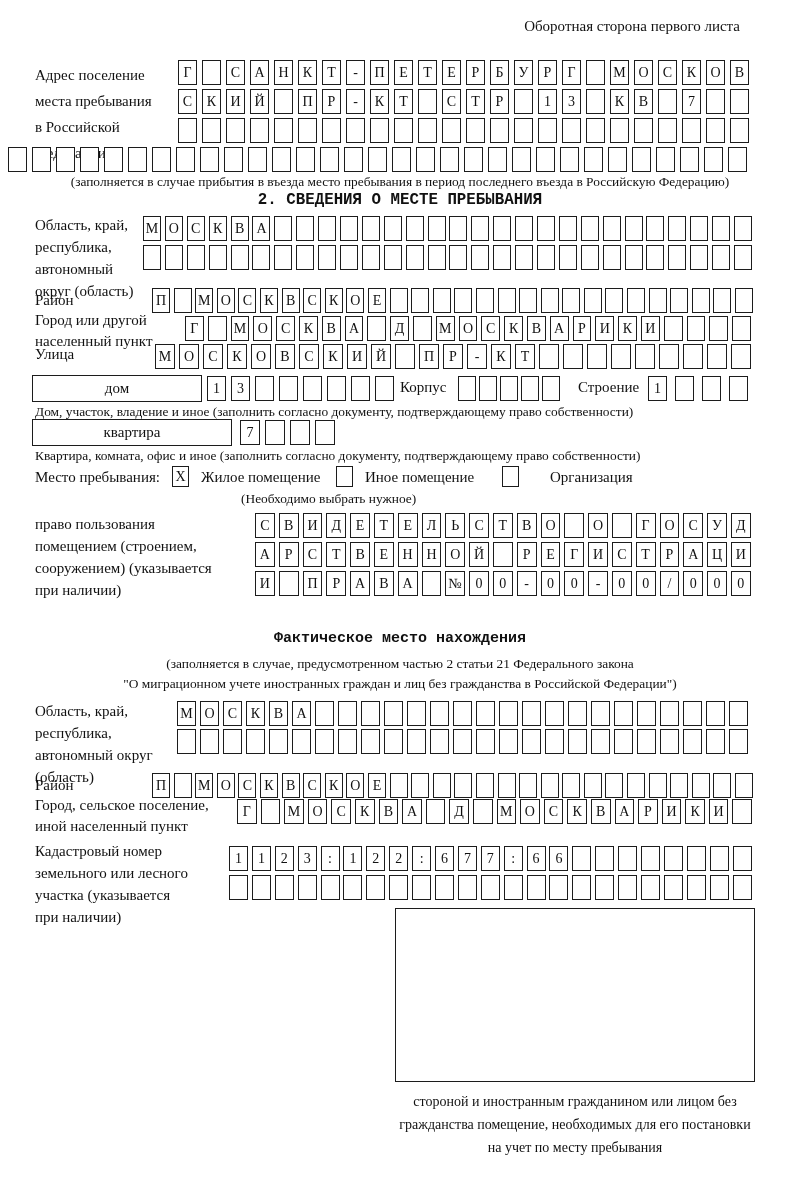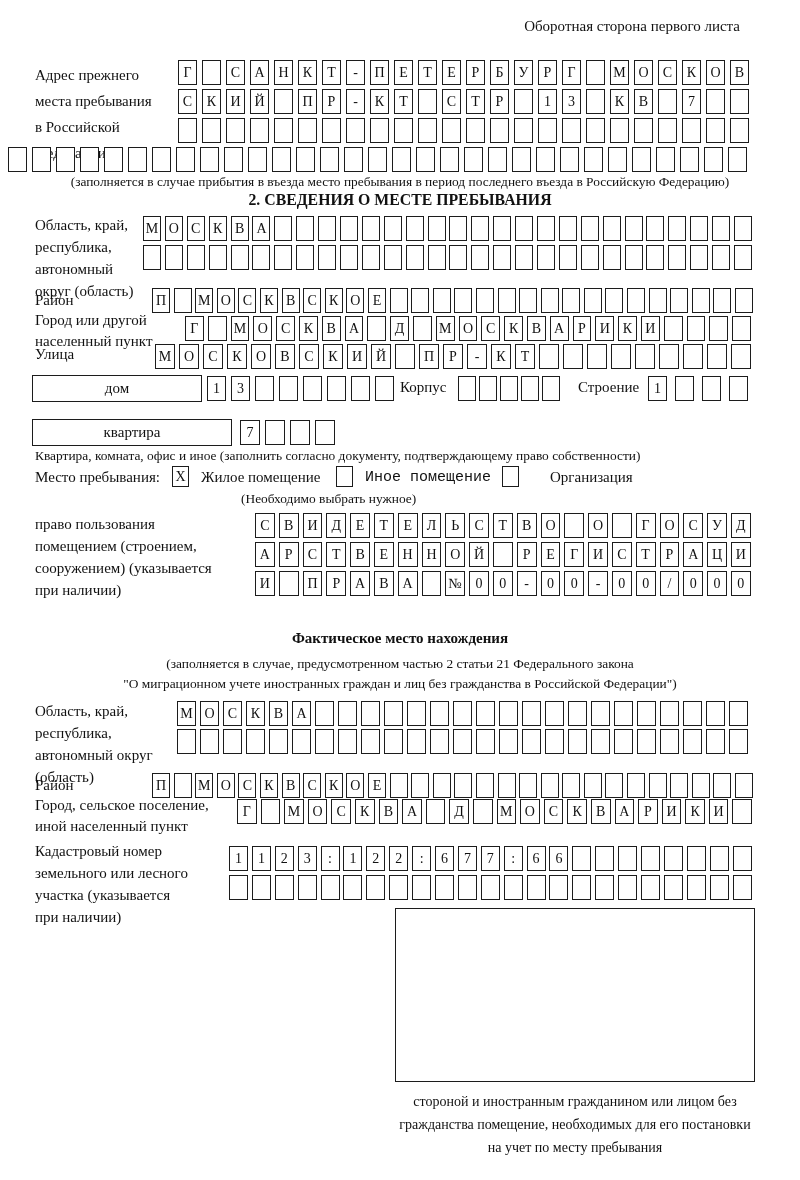--- a/index.html
+++ b/index.html
@@ -1,40 +1,40 @@
 <!DOCTYPE html>
 <html><head>
 <meta charset="utf-8">
 <style>
   html,body{margin:0;padding:0;background:#ffffff;}
   body{width:800px;height:1180px;font-family:"Liberation Serif","DejaVu Serif",serif;color:#111;}
   .page{position:relative;width:800px;height:1180px;overflow:hidden;}
   .lbl{position:absolute;font-size:15px;white-space:nowrap;}
   .small{font-size:13.4px;}
-  .bold{font-weight:bold;}
+  .bold{font-weight:bold;font-family:Liberation Mono, monospace;}
   .center{left:0;width:800px;text-align:center;}
   .right{text-align:right;}
   .mline div{white-space:nowrap;}
   .cellrow{position:absolute;display:flex;}
   .cell{box-sizing:border-box;border:1.6px solid #1c1c1c;background:#fff;display:flex;
         align-items:center;justify-content:center;font-size:14px;line-height:1;}
   .labelbox{position:absolute;box-sizing:border-box;border:1.6px solid #1c1c1c;display:flex;
         align-items:center;justify-content:center;font-size:15px;background:#fff;}
   .bigbox{position:absolute;box-sizing:border-box;border:1.8px solid #1c1c1c;background:#fff;}
   .caption{position:absolute;font-size:14px;text-align:center;line-height:23px;}
 </style>
 </head>
 <body>
 
 <div class="page">
 
   <div class="lbl right" style="right:60px;top:18px;">Оборотная сторона первого листа</div>
 
   <div class="lbl mline" style="left:35px;top:62px;line-height:26px;">
-    <div>Адрес прежнего</div>
+    <div>Адрес поселение</div>
     <div>места пребывания</div>
     <div>в Российской</div>
     <div>Федерации</div>
   </div>
 
   <div class="lbl small center" style="top:174px;">(заполняется в случае прибытия в въезда место пребывания в период последнего въезда в Российскую Федерацию)</div>
 
   <div class="lbl bold center" style="top:191px;font-size:15.8px;">2. СВЕДЕНИЯ О МЕСТЕ ПРЕБЫВАНИЯ</div>
 
   <div class="lbl mline" style="left:35px;top:214px;line-height:22px;">
@@ -50,28 +50,29 @@
     <div>Город или другой</div>
     <div>населенный пункт</div>
   </div>
 
   <div class="lbl" style="left:35px;top:346px;">Улица</div>
 
   <div class="labelbox" style="left:32px;top:375px;width:170px;height:27px;">дом</div>
   <div class="lbl" style="left:400px;top:379px;">Корпус</div>
   <div class="lbl" style="left:578px;top:379px;">Строение</div>
 
+  <div class="lbl small" style="left:35px;top:404px;">Дом, участок, владение и иное (заполнить согласно документу, подтверждающему право собственности)</div>
 
   <div class="labelbox" style="left:32px;top:419px;width:200px;height:27px;">квартира</div>
 
   <div class="lbl small" style="left:35px;top:448px;">Квартира, комната, офис и иное (заполнить согласно документу, подтверждающему право собственности)</div>
 
   <div class="lbl" style="left:35px;top:469px;">Место пребывания:</div>
   <div class="lbl" style="left:201px;top:469px;">Жилое помещение</div>
-  <div class="lbl" style="left:365px;top:469px;font-family:Liberation Mono, monospace;">Иное помещение</div>
+  <div class="lbl" style="left:365px;top:469px;">Иное помещение</div>
   <div class="lbl" style="left:550px;top:469px;">Организация</div>
   <div class="lbl small" style="left:241px;top:491px;">(Необходимо выбрать нужное)</div>
 
   <div class="lbl mline" style="left:35px;top:513px;line-height:22px;">
     <div>право пользования</div>
     <div>помещением (строением,</div>
     <div>сооружением) (указывается</div>
     <div>при наличии)</div>
   </div>
 

